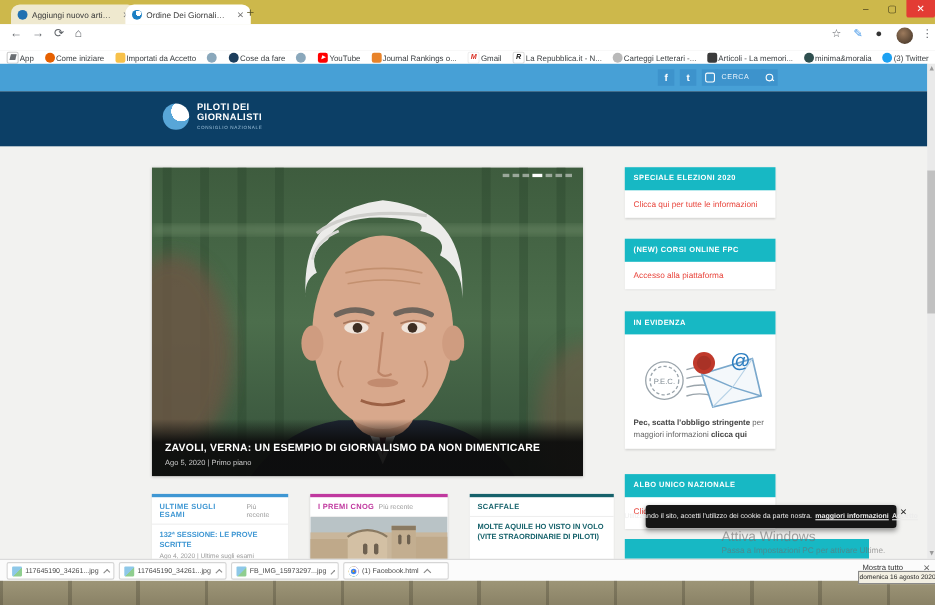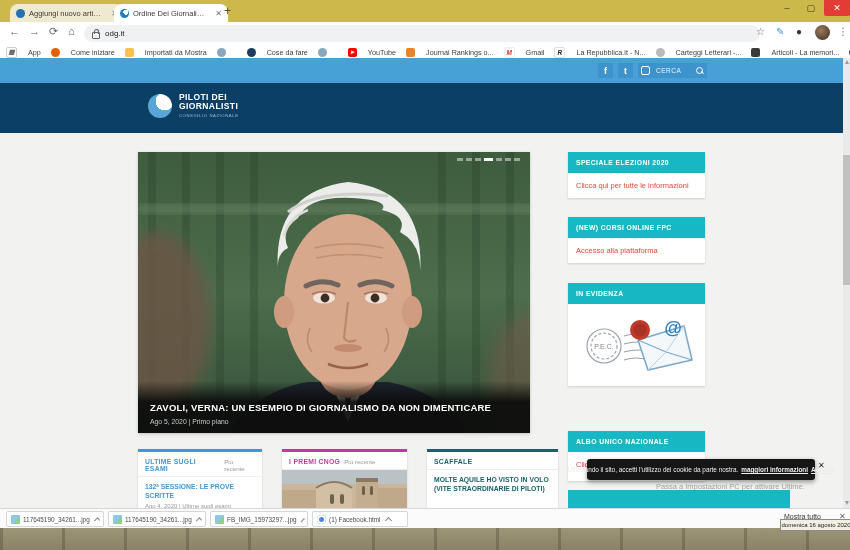--- a/index.html
+++ b/index.html
@@ -19,21 +19,21 @@
   #navbar{position:absolute;left:0;top:22px;width:850px;height:24px;background:#fff;
     border-bottom:1px solid #e4e4e4}
   .nbtn{position:absolute;top:26px;color:#5f6368;font-size:11px;line-height:11px}
   #omnibox{position:absolute;left:84px;top:25px;width:660px;height:17px;background:#f0f1f2;
     border-radius:9px;display:flex;align-items:center;gap:5px;padding:0 8px;font-size:8px;color:#202124}
   .lock{width:6px;height:5px;border:1px solid #5f6368;border-radius:1px;position:relative;margin-top:3px}
   .lock:before{content:"";position:absolute;top:-4px;left:0.5px;width:3px;height:4px;
     border:1px solid #5f6368;border-bottom:none;border-radius:3px 3px 0 0}
   #bmbar{position:absolute;left:0;top:46px;width:850px;height:12px;background:#fff;
     display:flex;align-items:center;padding-left:6px;overflow:hidden}
-  .bm{display:inline-flex;align-items:center;gap:11px;margin-right:10px;font-size:7.2px;
+  .bm{display:inline-flex;align-items:center;gap:1px;margin-right:10px;font-size:7.2px;
     color:#3c4043;white-space:nowrap;flex:0 0 auto}
   .bmi{width:9px;height:9px;border-radius:2px;display:inline-flex;align-items:center;
     justify-content:center;color:#fff;font-size:6.5px;font-weight:bold;flex:0 0 auto}
   
   #topbar{position:absolute;left:0;top:58px;width:843px;height:25px;background:#47a0d6}
   .soc{position:absolute;top:63px;width:15px;height:15px;background:#3d93cc;color:#fff;
     font-size:9px;font-weight:bold;display:flex;align-items:center;justify-content:center}
   #searchbox{position:absolute;left:650px;top:63px;width:40px;height:15px;background:#3d93cc;
     color:#eaf4fb;font-size:6.5px;display:flex;align-items:center;padding-left:6px;letter-spacing:.5px}
   #searchbtn{position:absolute;left:692px;top:63px;width:15px;height:15px;background:#3d93cc;
@@ -143,42 +143,38 @@
     <div class="winbtn" style="left:776px;width:22px">–</div>
     <div class="winbtn" style="left:800px;width:22px">▢</div>
     <div class="winbtn" style="left:824px;width:26px;background:#e33c34;color:#fff;border-radius:0 0 2px 2px">✕</div>
   </div>
 
   <div id="navbar"></div>
   <div class="nbtn" style="left:9px">←</div>
   <div class="nbtn" style="left:29px">→</div>
   <div class="nbtn" style="left:49px">⟳</div>
   <div class="nbtn" style="left:68px">⌂</div>
-  <div id="omnibox">
-    <span class="lock"></span>
-    <span>odg.it</span>
-  </div>
   <div class="nbtn" style="left:756px;font-size:10px">☆</div>
   <div class="nbtn" style="left:776px;color:#4a9ae8;font-size:10px">✎</div>
   <div class="nbtn" style="left:796px;color:#333;font-size:10px">●</div>
   <div class="abs" style="left:815px;top:25px;width:15px;height:15px;border-radius:50%;background:radial-gradient(circle at 40% 35%,#9c7a5c,#3a2d22)"></div>
   <div class="nbtn" style="left:838px;font-size:10px">⋮</div>
 
   <div id="bmbar">
     <span class="bm">
         <i class="bmi" style="background:#fff;color:#5f6368;border:1px solid #ccc">▦</i>
         <em style="font-style:normal">App</em>
       </span>
     <span class="bm">
         <i class="bmi" style="background:#e66000;border-radius:50%"></i>
         <em style="font-style:normal">Come iniziare</em>
       </span>
     <span class="bm">
         <i class="bmi" style="background:#f7c14a"></i>
-        <em style="font-style:normal">Importati da Mostra</em>
+        <em style="font-style:normal">Importati da Accetto</em>
       </span>
     <span class="bm">
         <i class="bmi" style="background:#8aa8bc;border-radius:50%"></i>
         <em style="font-style:normal"></em>
       </span>
     <span class="bm">
         <i class="bmi" style="background:#1c3d5c;border-radius:50%"></i>
         <em style="font-style:normal">Cose da fare</em>
       </span>
     <span class="bm">
@@ -337,20 +333,21 @@
         <text x="28" y="37" font-size="7" fill="#7d8890" text-anchor="middle" font-family="Liberation Sans,sans-serif">P.E.C.</text>
         <g>
           <polygon points="62,28 108,14 116,48 72,58" fill="#f4f8fb" stroke="#7aa8cc" stroke-width="1.5"></polygon>
           <polyline points="62,28 90,40 116,48" fill="none" stroke="#7aa8cc" stroke-width="1.3"></polyline>
           <polyline points="72,58 90,40 108,14" fill="none" stroke="#b7d2e6" stroke-width="1"></polyline>
           <text x="97" y="22" font-size="18" font-weight="bold" fill="#2e7fc1" font-family="Liberation Sans,sans-serif" text-anchor="middle">@</text>
         </g>
         <circle cx="64" cy="18" r="10" fill="#c0392b"></circle>
         <circle cx="64" cy="18" r="6.5" fill="#a93226"></circle>
       </svg>
+      <div class="pectxt"><b>Pec, scatta l'obbligo stringente</b><span> per maggiori informazioni </span><b>clicca qui</b></div>
     </div>
   </div>
   <div class="sbox" style="top:431px;height:50px">
     <div class="hd">ALBO UNICO NAZIONALE</div>
     <div class="bd"><span class="rlink">Clic</span></div>
   </div>
   <div id="teal-band"></div>
 
   <div class="card" style="left:138px;width:124px;border-color:#3f97d3">
     <div class="chd">
@@ -388,20 +385,21 @@
   </div>
 
   <div id="cookie">
     <span>Utilizzando il sito, accetti l'utilizzo dei cookie da parte nostra.</span>
     <b>maggiori informazioni</b>
     <b>Accetto</b>
   </div>
   <div id="cookie-x">✕</div>
 
   <div id="wm">
+    <div class="w1">Attiva Windows</div>
     <div class="w2">Passa a Impostazioni PC per attivare Ultime.</div>
   </div>
 
   <div id="sb-track"></div>
   <div id="sb-thumb"></div>
   <div class="sb-arr" style="top:60px;border-bottom:4px solid #9a9a9a"></div>
   <div class="sb-arr" style="top:501px;border-top:4px solid #9a9a9a"></div>
 
   <div id="dlbar"></div>
   <div class="dl" style="left:6px;width:88px;z-index:8">

